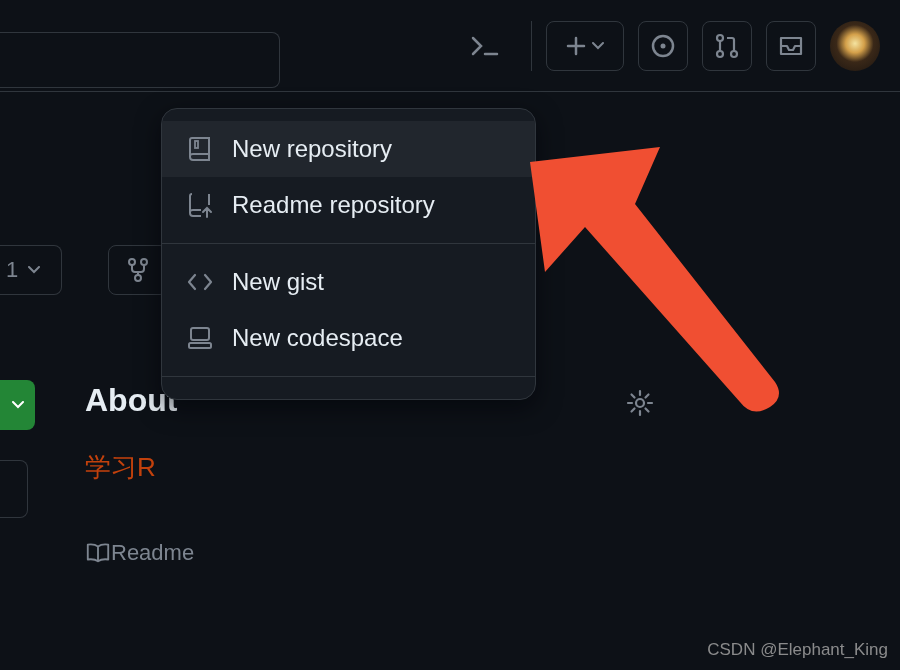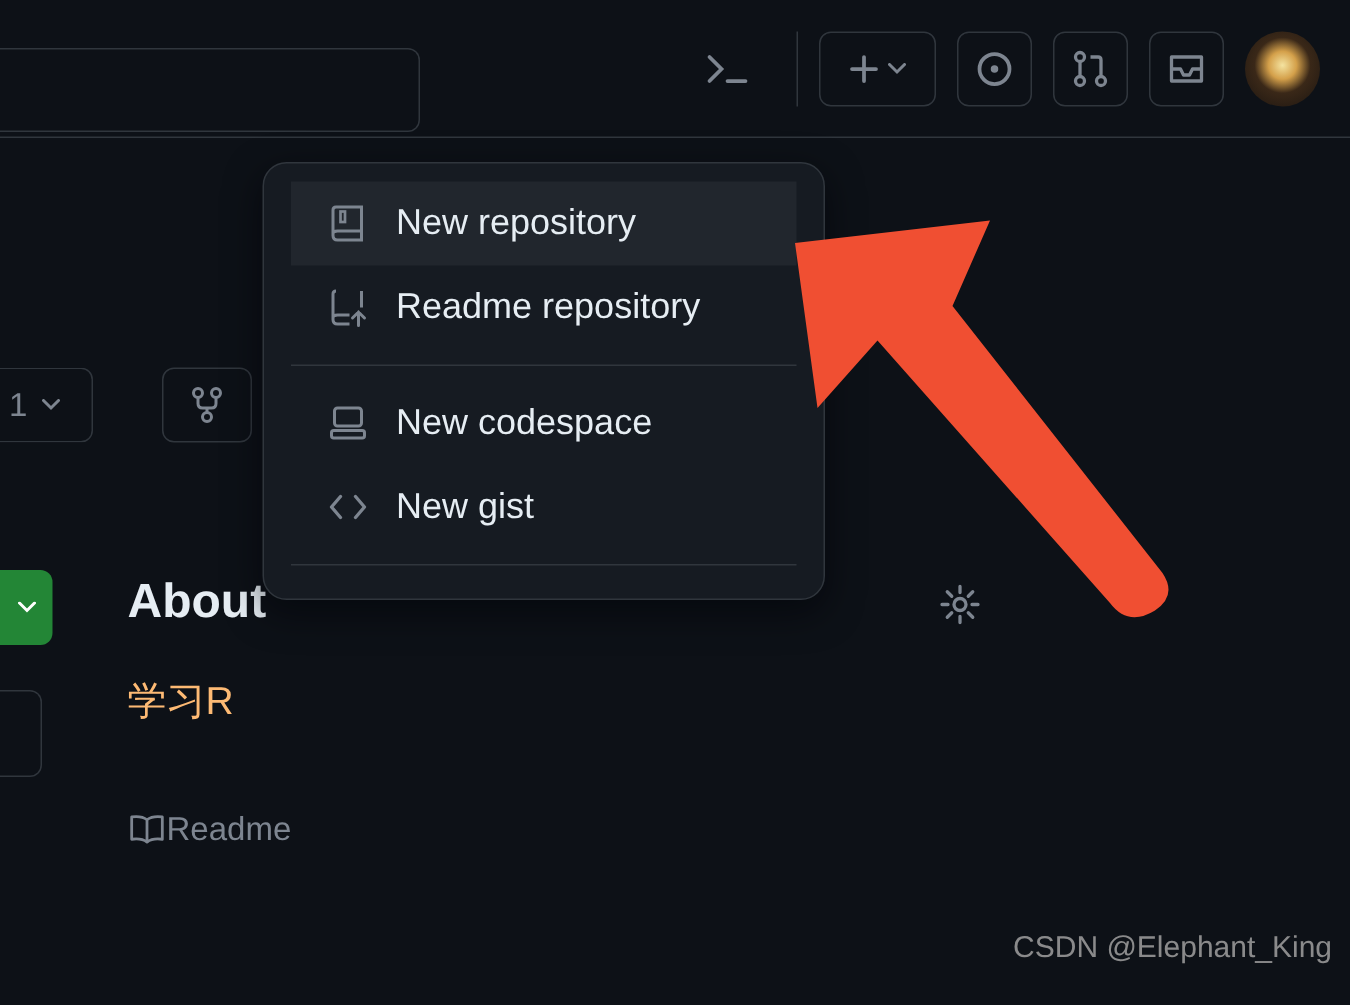--- a/index.html
+++ b/index.html
@@ -73,26 +73,26 @@
     .avatar {
       width: 50px;
       height: 50px;
       border-radius: 50%;
       background: radial-gradient(circle at 50% 45%, #f4e3a0 0%, #d4a04a 25%, #3a2818 50%, #1a1410 100%);
       cursor: pointer;
     }
     .dropdown {
       position: absolute;
       top: 108px;
-      left: 175px;
+      left: 161px;
       width: 375px;
       background: #161b22;
       border: 1px solid #30363d;
       border-radius: 16px;
-      padding: 12px 18px;
+      padding: 12px 0;
       box-shadow: 0 8px 24px rgba(1,4,9,0.6);
       z-index: 100;
     }
     .dropdown-item {
       display: flex;
       align-items: center;
       gap: 18px;
       padding: 14px 24px;
       cursor: pointer;
       font-size: 24px;
@@ -168,21 +168,21 @@
       position: absolute;
       left: 625px;
       top: 388px;
       color: #7d8590;
     }
     .desc {
       position: absolute;
       left: 85px;
       top: 450px;
       font-size: 26px;
-      color: #fdba74;
+      color: #c2410c;
     }
     .meta-list {
       position: absolute;
       left: 85px;
       top: 530px;
     }
     .meta-item {
       display: flex;
       align-items: center;
       color: #7d8590;
@@ -199,22 +199,22 @@
     .arrow-annotation {
       position: absolute;
       left: 500px;
       top: 122px;
       z-index: 200;
       pointer-events: none;
     }
     .watermark {
       position: absolute;
       right: 12px;
-      bottom: 26px;
-      font-size: 20px;
+      bottom: 10px;
+      font-size: 17px;
       color: #a0a0a0;
       opacity: 0.85;
       text-align: right;
     }
     .left-edge-box {
       position: absolute;
       left: 0;
       top: 460px;
       width: 28px;
       height: 58px;
@@ -284,34 +284,34 @@
       <svg width="26" height="28" viewBox="0 0 26 28">
           <path d="M5 3 Q3 3 3 5 L3 22 Q3 25 6 25 L14 25 M3 21 Q3 19 6 19 L14 19 M22 3 L22 14" stroke="currentColor" stroke-width="2" fill="none"></path>
           <path d="M20 26 L20 17 M16 21 L20 17 L24 21" stroke="currentColor" stroke-width="2" fill="none" stroke-linecap="round"></path>
         </svg>
     </span>
     <span>Readme repository</span>
   </div>
   <div class="dropdown-sep"></div>
   <div class="dropdown-item">
     <span class="item-icon">
+      <svg width="28" height="20" viewBox="0 0 28 20">
+          <path d="M9 3 L3 10 L9 17 M19 3 L25 10 L19 17" stroke="currentColor" stroke-width="2.2" fill="none" stroke-linecap="round" stroke-linejoin="round"></path>
+        </svg>
+    </span>
+    <span>New gist</span>
+  </div>
+  <div class="dropdown-item">
+    <span class="item-icon">
       <svg width="26" height="26" viewBox="0 0 26 26">
           <rect x="4" y="3" width="18" height="12" rx="2" stroke="currentColor" stroke-width="2" fill="none"></rect>
           <rect x="2" y="18" width="22" height="5" rx="1.5" stroke="currentColor" stroke-width="2" fill="none"></rect>
         </svg>
     </span>
     <span>New codespace</span>
-  </div>
-  <div class="dropdown-item">
-    <span class="item-icon">
-      <svg width="28" height="20" viewBox="0 0 28 20">
-          <path d="M9 3 L3 10 L9 17 M19 3 L25 10 L19 17" stroke="currentColor" stroke-width="2.2" fill="none" stroke-linecap="round" stroke-linejoin="round"></path>
-        </svg>
-    </span>
-    <span>New gist</span>
   </div>
   <div class="dropdown-sep"></div>
 </div>
 
 <div class="partial-pill">
   <span>1</span>
   <svg width="12" height="8" viewBox="0 0 12 8">
     <path d="M1 1 L6 6 L11 1" stroke="currentColor" stroke-width="2" fill="none" stroke-linecap="round"></path>
   </svg>
 </div>

